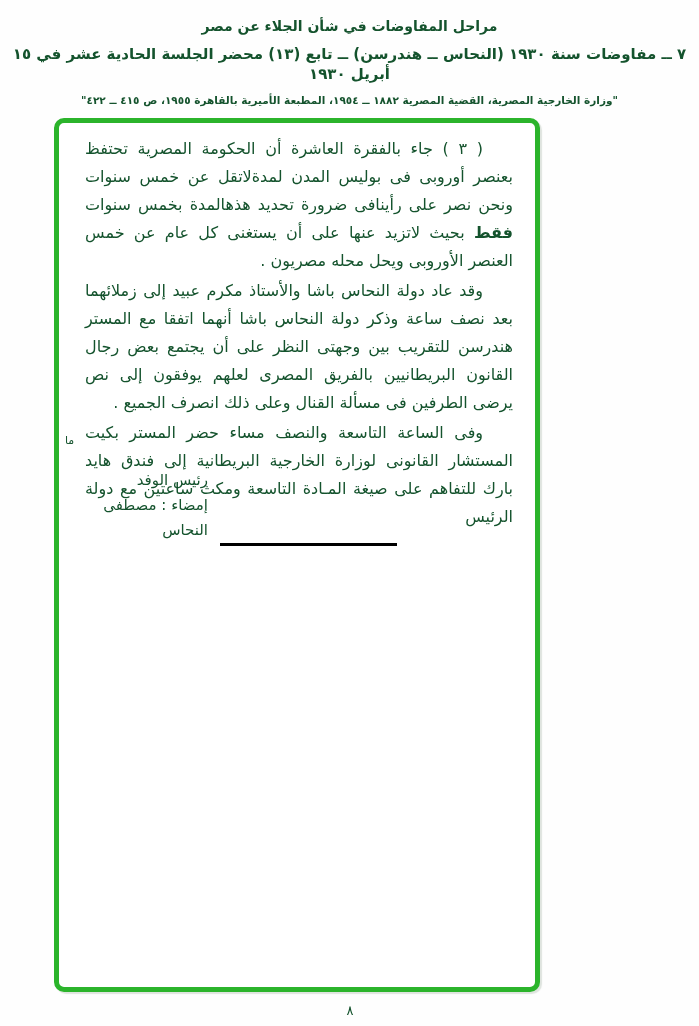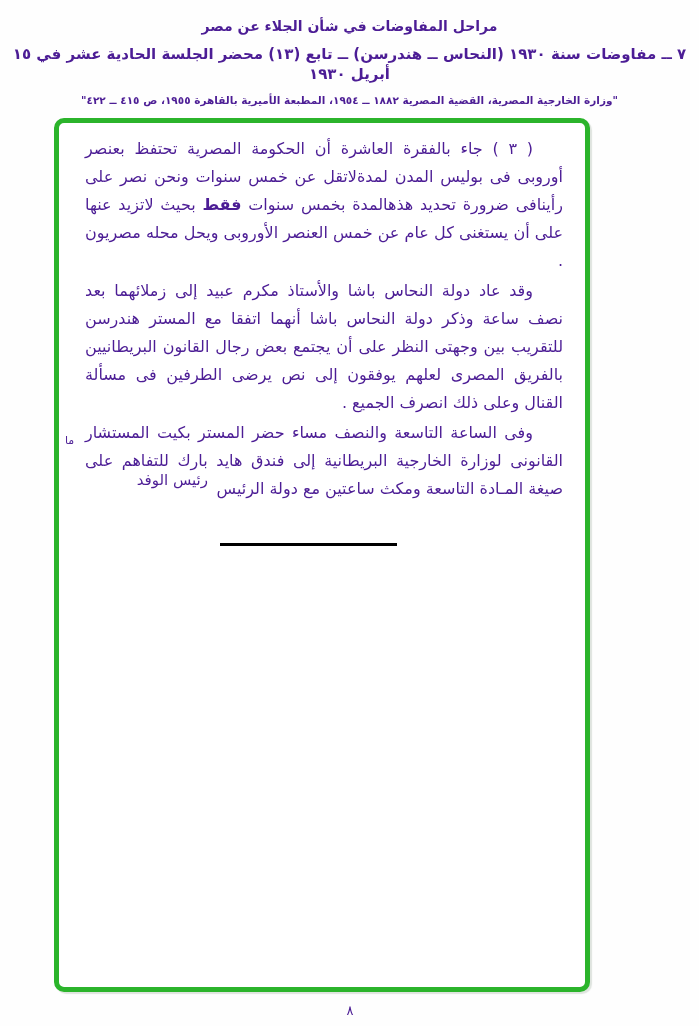--- a/index.html
+++ b/index.html
@@ -6,21 +6,21 @@
     margin: 0;
     padding: 0;
     background: #ffffff;
   }
   .page {
     position: relative;
     width: 699px;
     height: 1026px;
     background: #fefefe;
     font-family: "DejaVu Sans", sans-serif;
-    color: #4c1d95;
+    color: #14532d;
     overflow: hidden;
   }
   
   .header {
     direction: rtl;
     text-align: center;
     padding-top: 17px;
   }
   .header .title {
     font-size: 14px;
@@ -38,21 +38,21 @@
     font-weight: bold;
     line-height: 14px;
     margin-top: 9px;
     letter-spacing: 0.2px;
   }
   
   .green-box {
     position: absolute;
     left: 54px;
     top: 118px;
-    width: 536px;
+    width: 486px;
     height: 874px;
     box-sizing: border-box;
     border: 5px solid #2bb42b;
     border-radius: 10px;
     background: #fff;
     padding: 12px 22px 0 26px;
     box-shadow: 2px 2px 1px rgba(165,180,165,0.35);
   }
   .para {
     direction: rtl;
@@ -119,20 +119,21 @@
 
 
     <p class="para">وقد عاد دولة النحاس باشا والأستاذ مكرم عبيد إلى زملائهما بعد نصف ساعة وذكر دولة النحاس باشا أنهما اتفقا مع المستر هندرسن للتقريب بين وجهتى النظر على أن يجتمع بعض رجال القانون البريطانيين بالفريق المصرى لعلهم يوفقون إلى نص يرضى الطرفين فى مسألة القنال وعلى ذلك انصرف الجميع .</p>
 
     <p class="para">وفى الساعة التاسعة والنصف مساء حضر المستر بكيت المستشار القانونى لوزارة الخارجية البريطانية إلى فندق هايد بارك للتفاهم على صيغة المـادة التاسعة ومكث ساعتين مع دولة الرئيس</p>
 
     <span class="end-mark">ما</span>
 
     <div class="signature">
       <div>رئيس الوفد</div>
+      <div>إمضاء : مصطفى النحاس</div>
     </div>
 
     <div class="divider"></div>
 
   </div>
 
   <div class="page-number">٨</div>
 
 </div>
 

